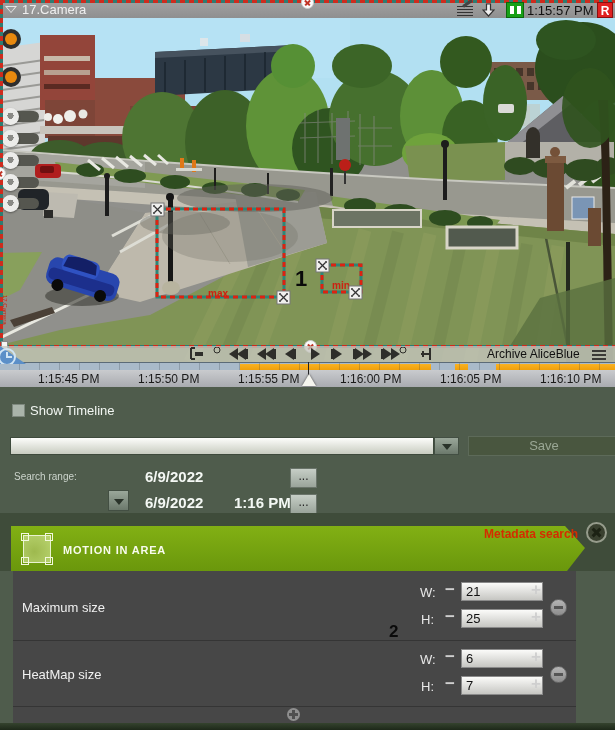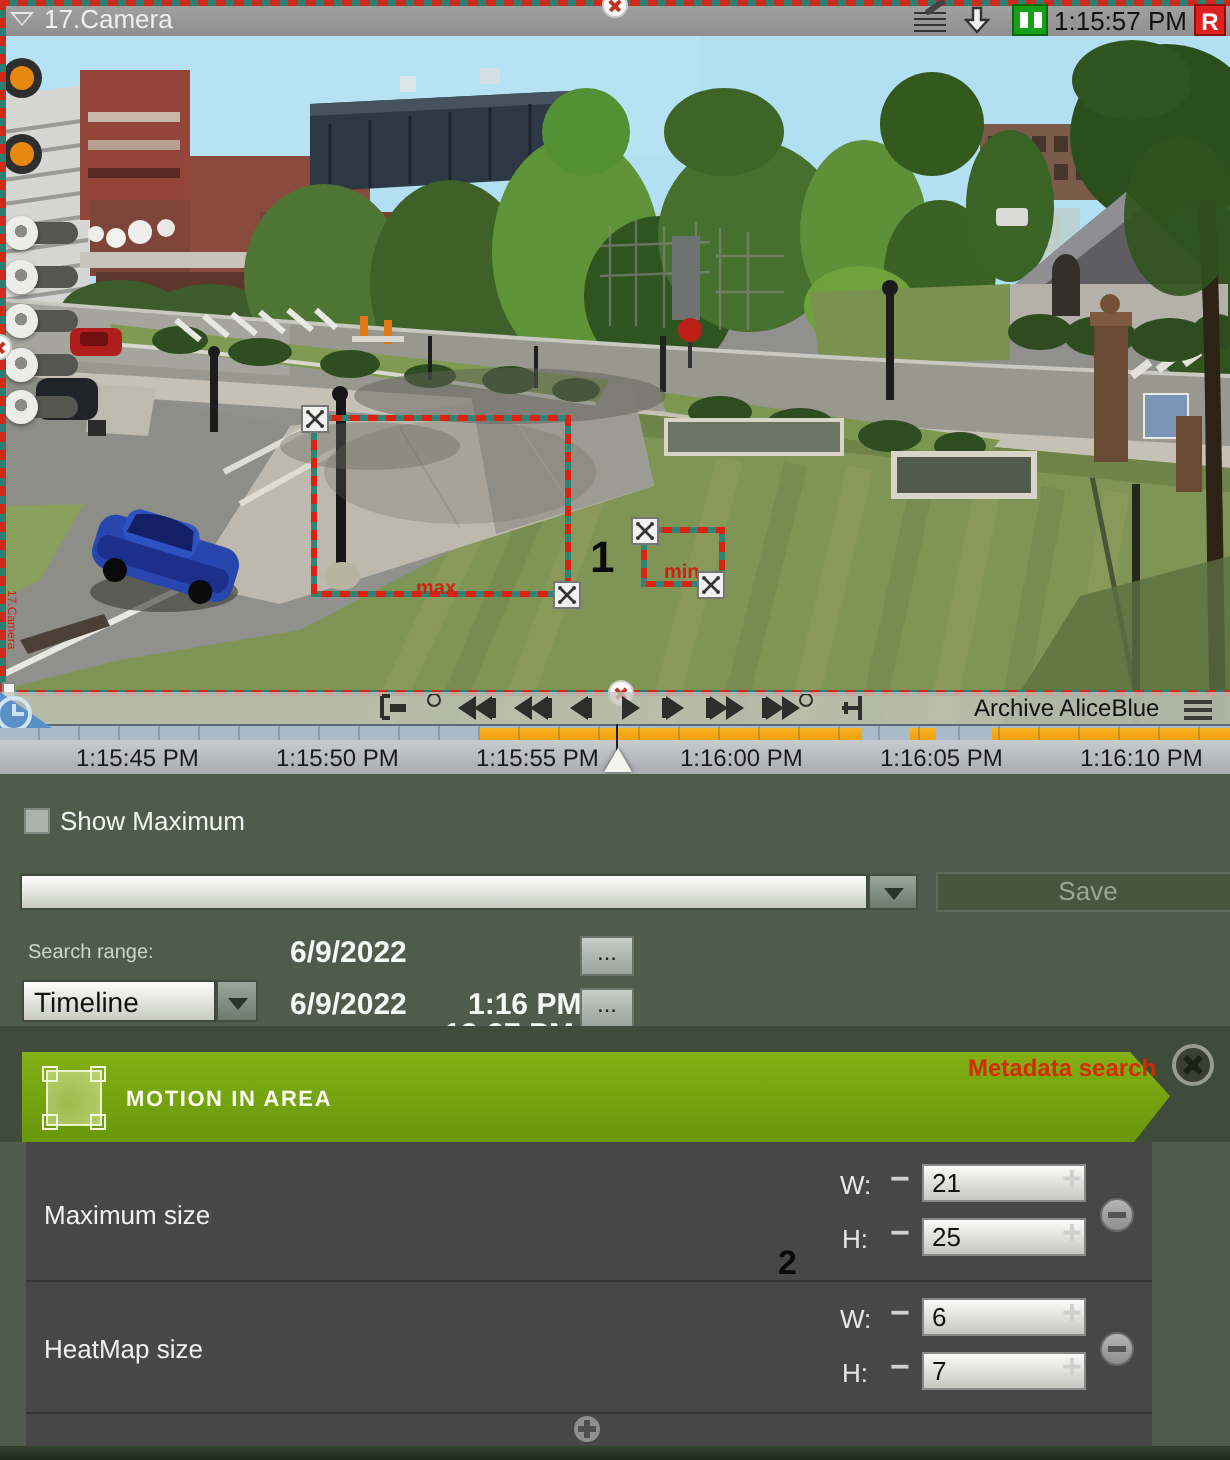--- a/index.html
+++ b/index.html
@@ -453,29 +453,28 @@
     <span style="left:238px;">1:15:55 PM</span>
     <span style="left:340px;">1:16:00 PM</span>
     <span style="left:440px;">1:16:05 PM</span>
     <span style="left:540px;">1:16:10 PM</span>
   </div>
   <div id="ticks"></div>
   <div id="pline"></div>
   <div id="playhead"></div>
   <div id="panel">
     <div class="chk"></div>
-      <div class="chklbl">Show Maximum</div>
+      <div class="chklbl">Show Timeline</div>
     <div class="combo"></div>
       <div class="dbtn"></div>
     <div class="savebtn">Save</div>
     <div class="srlbl">Search range:</div>
     <div class="dt" style="left:145px;top:81px;">6/9/2022</div>
     <div class="dt" style="left:222px;top:81px;margin-top:41px;">12:37 PM</div>
     <div class="dots" style="top:81px;">...</div>
-    <div class="tlcombo">Timeline</div>
       <div class="tlbtn"></div>
     <div class="dt" style="left:145px;top:107px;">6/9/2022</div>
     <div class="dt" style="left:234px;top:107px;">1:16 PM</div>
     <div class="dots" style="top:107px;">...</div>
   </div>
   <div id="bannerzone"></div>
   <div id="banner">
     <div id="bicon">
       <i style="left:-3px;top:-3px;"></i>
         <i style="right:-3px;top:-3px;"></i>

